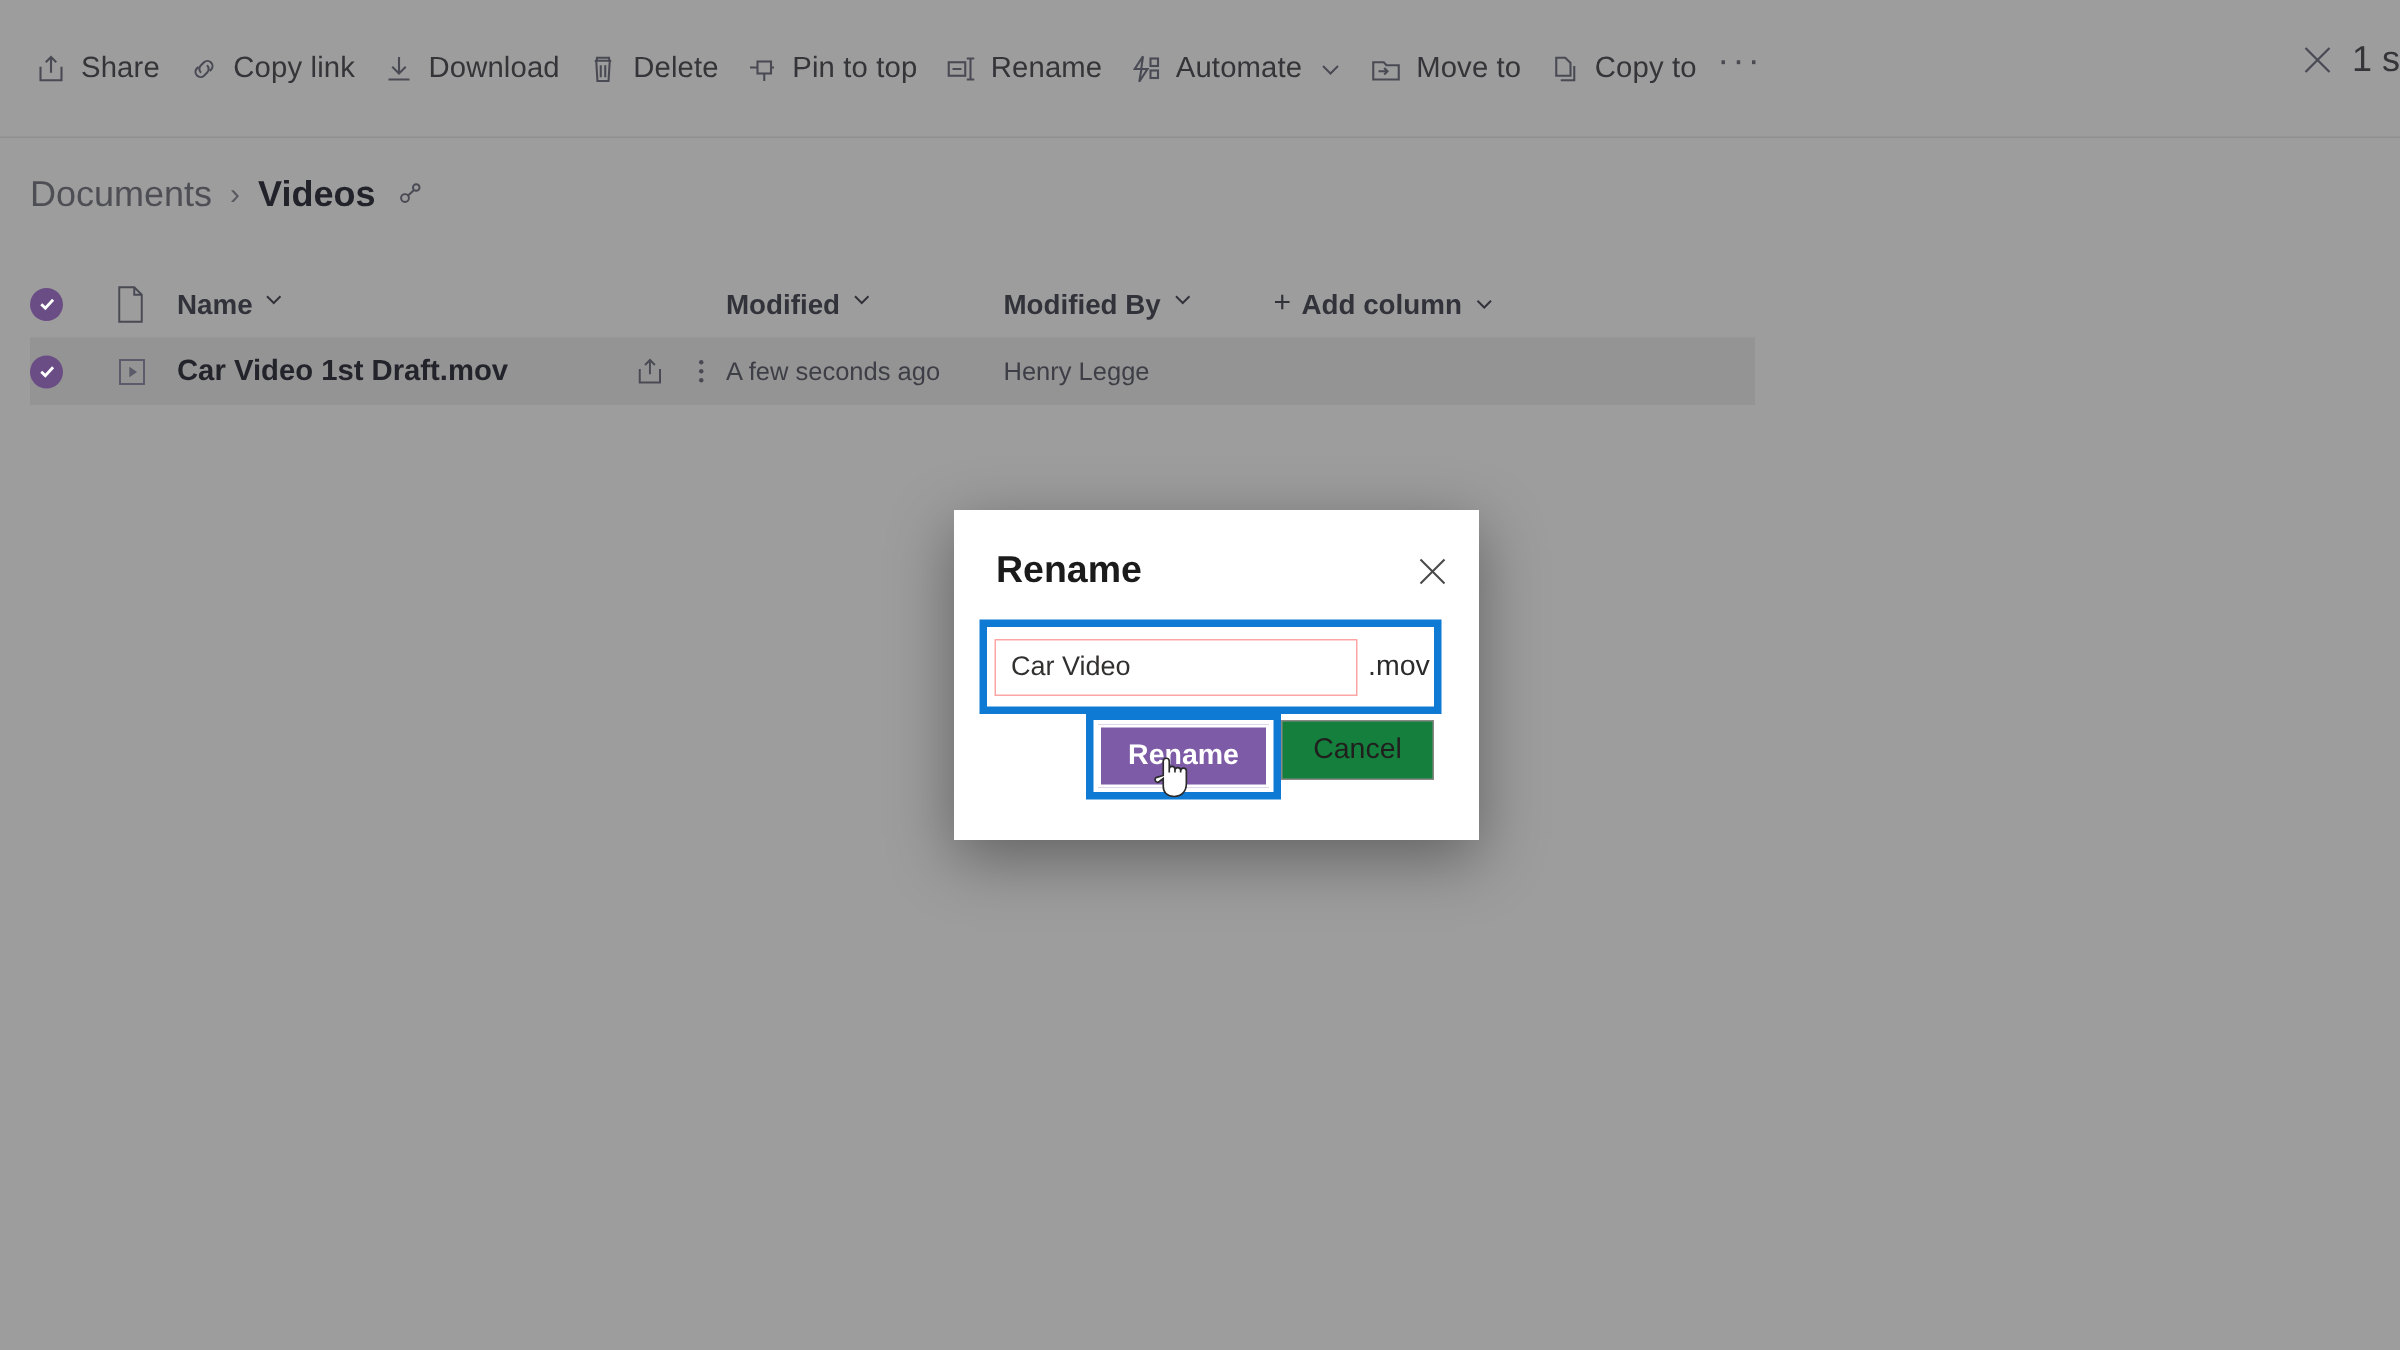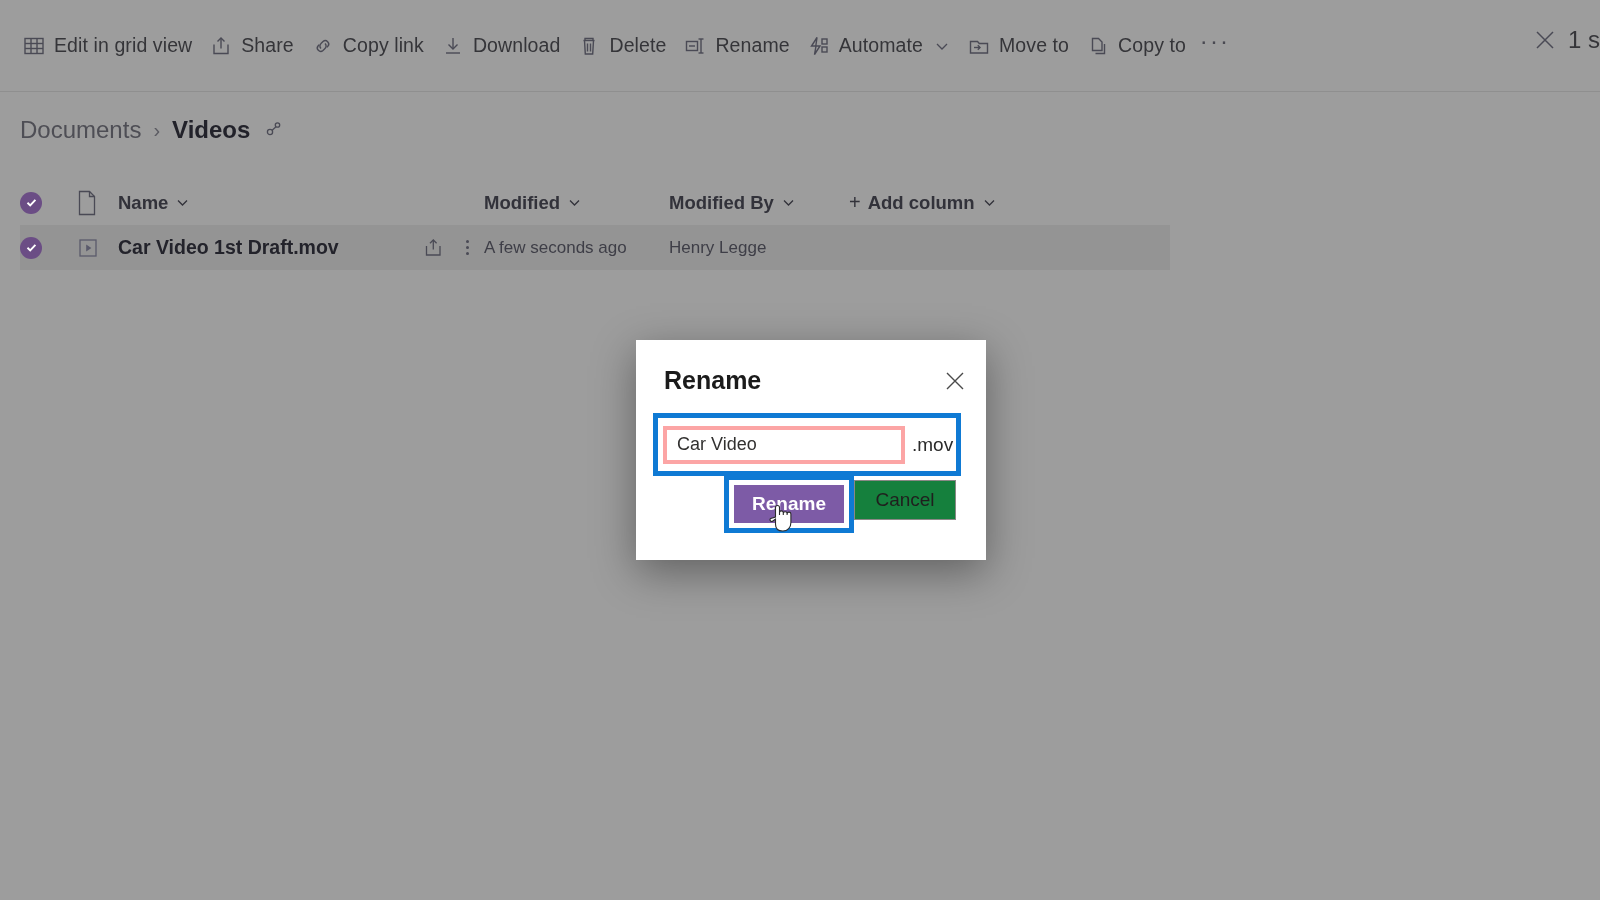--- a/index.html
+++ b/index.html
@@ -70,21 +70,21 @@
   .row { display: flex; align-items: center; height: 45px; }
   .hdr { height: 45px; }
   .c-check { width: 56px; display:flex; align-items:center; }
   .c-type  { width: 42px; display:flex; align-items:center; }
   .c-name  { width: 366px; display:flex; align-items:center; }
   .c-mod   { width: 185px; }
   .c-modby { width: 180px; }
   .c-add   { flex: 1; }
   .hdr-label {
     font-size: 18.5px; color: #32323a; font-weight: bold;
-    display: flex; align-items: center; gap: 7px; cursor: pointer;
+    display: flex; align-items: flex-start; gap: 7px; cursor: pointer;
     width: max-content;
   }
   .hdr-chev { width: 15px; height: 15px; display:block;}
   .hdr-chev svg { display:block;width:15px;height:15px; }
   .sel-circle {
     width: 22px; height: 22px; border-radius: 50%;
     background: #6b4d85; display: flex; align-items:center; justify-content:center;
     cursor: pointer;
   }
   .sel-circle svg { display:block; width: 13px; height: 13px; }
@@ -128,21 +128,21 @@
     width: 308px; height: 63px;
     border: 5px solid #0f7ad4;
   }
   #field-row {
     position: absolute; left: 0; top: 0;
     width: 298px; height: 53px;
     display: flex; align-items: center;
   }
   #name-input {
     width: 242px; height: 38px; margin-left: 5px;
-    border: 4px solid #fca5a5;
+    border: 1px solid #fca5a5;
     font-family: "Liberation Sans", sans-serif;
     font-size: 18px; color: #323130;
     padding: 0 10px; background: #fff; outline: none;
   }
   #ext-label {
     font-size: 19px; color: #2b2b2b; margin-left: 7px;
   }
 
   
   #rename-highlight {
@@ -177,32 +177,20 @@
   }
   #cursor svg { display: block; width: 30px; height: 34px; }
 </style>
 </head>
 <body>
 
 <div id="page">
 
   <div id="commandbar">
 
-    <div class="cmd-item">
-      <span class="cmd-ico">
-        <svg viewBox="0 0 22 22" fill="none" stroke="#4a4a55" stroke-width="1.4">
-          <rect x="2" y="3.5" width="18" height="15"></rect>
-          <line x1="2" y1="8.5" x2="20" y2="8.5"></line>
-            <line x1="2" y1="13.5" x2="20" y2="13.5"></line>
-          <line x1="8" y1="3.5" x2="8" y2="18.5"></line>
-            <line x1="14" y1="3.5" x2="14" y2="18.5"></line>
-        </svg>
-      </span>
-      <span class="cmd-label">Edit in grid view</span>
-    </div>
 
     <div class="cmd-item">
       <span class="cmd-ico">
         <svg viewBox="0 0 22 22" fill="none" stroke="#4a4a55" stroke-width="1.4">
           <path d="M4 9.5v9h14v-9"></path>
             <path d="M11 13.5V3"></path>
             <path d="M7.5 6.5 11 3l3.5 3.5"></path>
         </svg>
       </span>
       <span class="cmd-label">Share</span>
@@ -234,20 +222,31 @@
         <svg viewBox="0 0 22 22" fill="none" stroke="#4a4a55" stroke-width="1.4">
           <path d="M5.5 5.5h11"></path>
             <path d="M7 5.5V3.5h8v2"></path>
           <path d="M6.5 5.5 7.3 19h7.4l.8-13.5"></path>
           <path d="M9.5 8.5v8M12.5 8.5v8"></path>
         </svg>
       </span>
       <span class="cmd-label">Delete</span>
     </div>
 
+    <div class="cmd-item">
+      <span class="cmd-ico">
+        <svg viewBox="0 0 22 22" fill="none" stroke="#4a4a55" stroke-width="1.4">
+          <rect x="8" y="6" width="9" height="8"></rect>
+          <path d="M8 10H3"></path>
+            <path d="M17 10h2"></path>
+            <path d="M12.5 14v5"></path>
+        </svg>
+      </span>
+      <span class="cmd-label">Pin to top</span>
+    </div>
 
     <div class="cmd-item">
       <span class="cmd-ico">
         <svg viewBox="0 0 22 22" fill="none" stroke="#4a4a55" stroke-width="1.4">
           <rect x="2.5" y="6.5" width="11" height="9"></rect>
           <path d="M5 11h6"></path>
           <path d="M17 4v14"></path>
             <path d="M14.5 4h5"></path>
             <path d="M14.5 18h5"></path>
         </svg>

